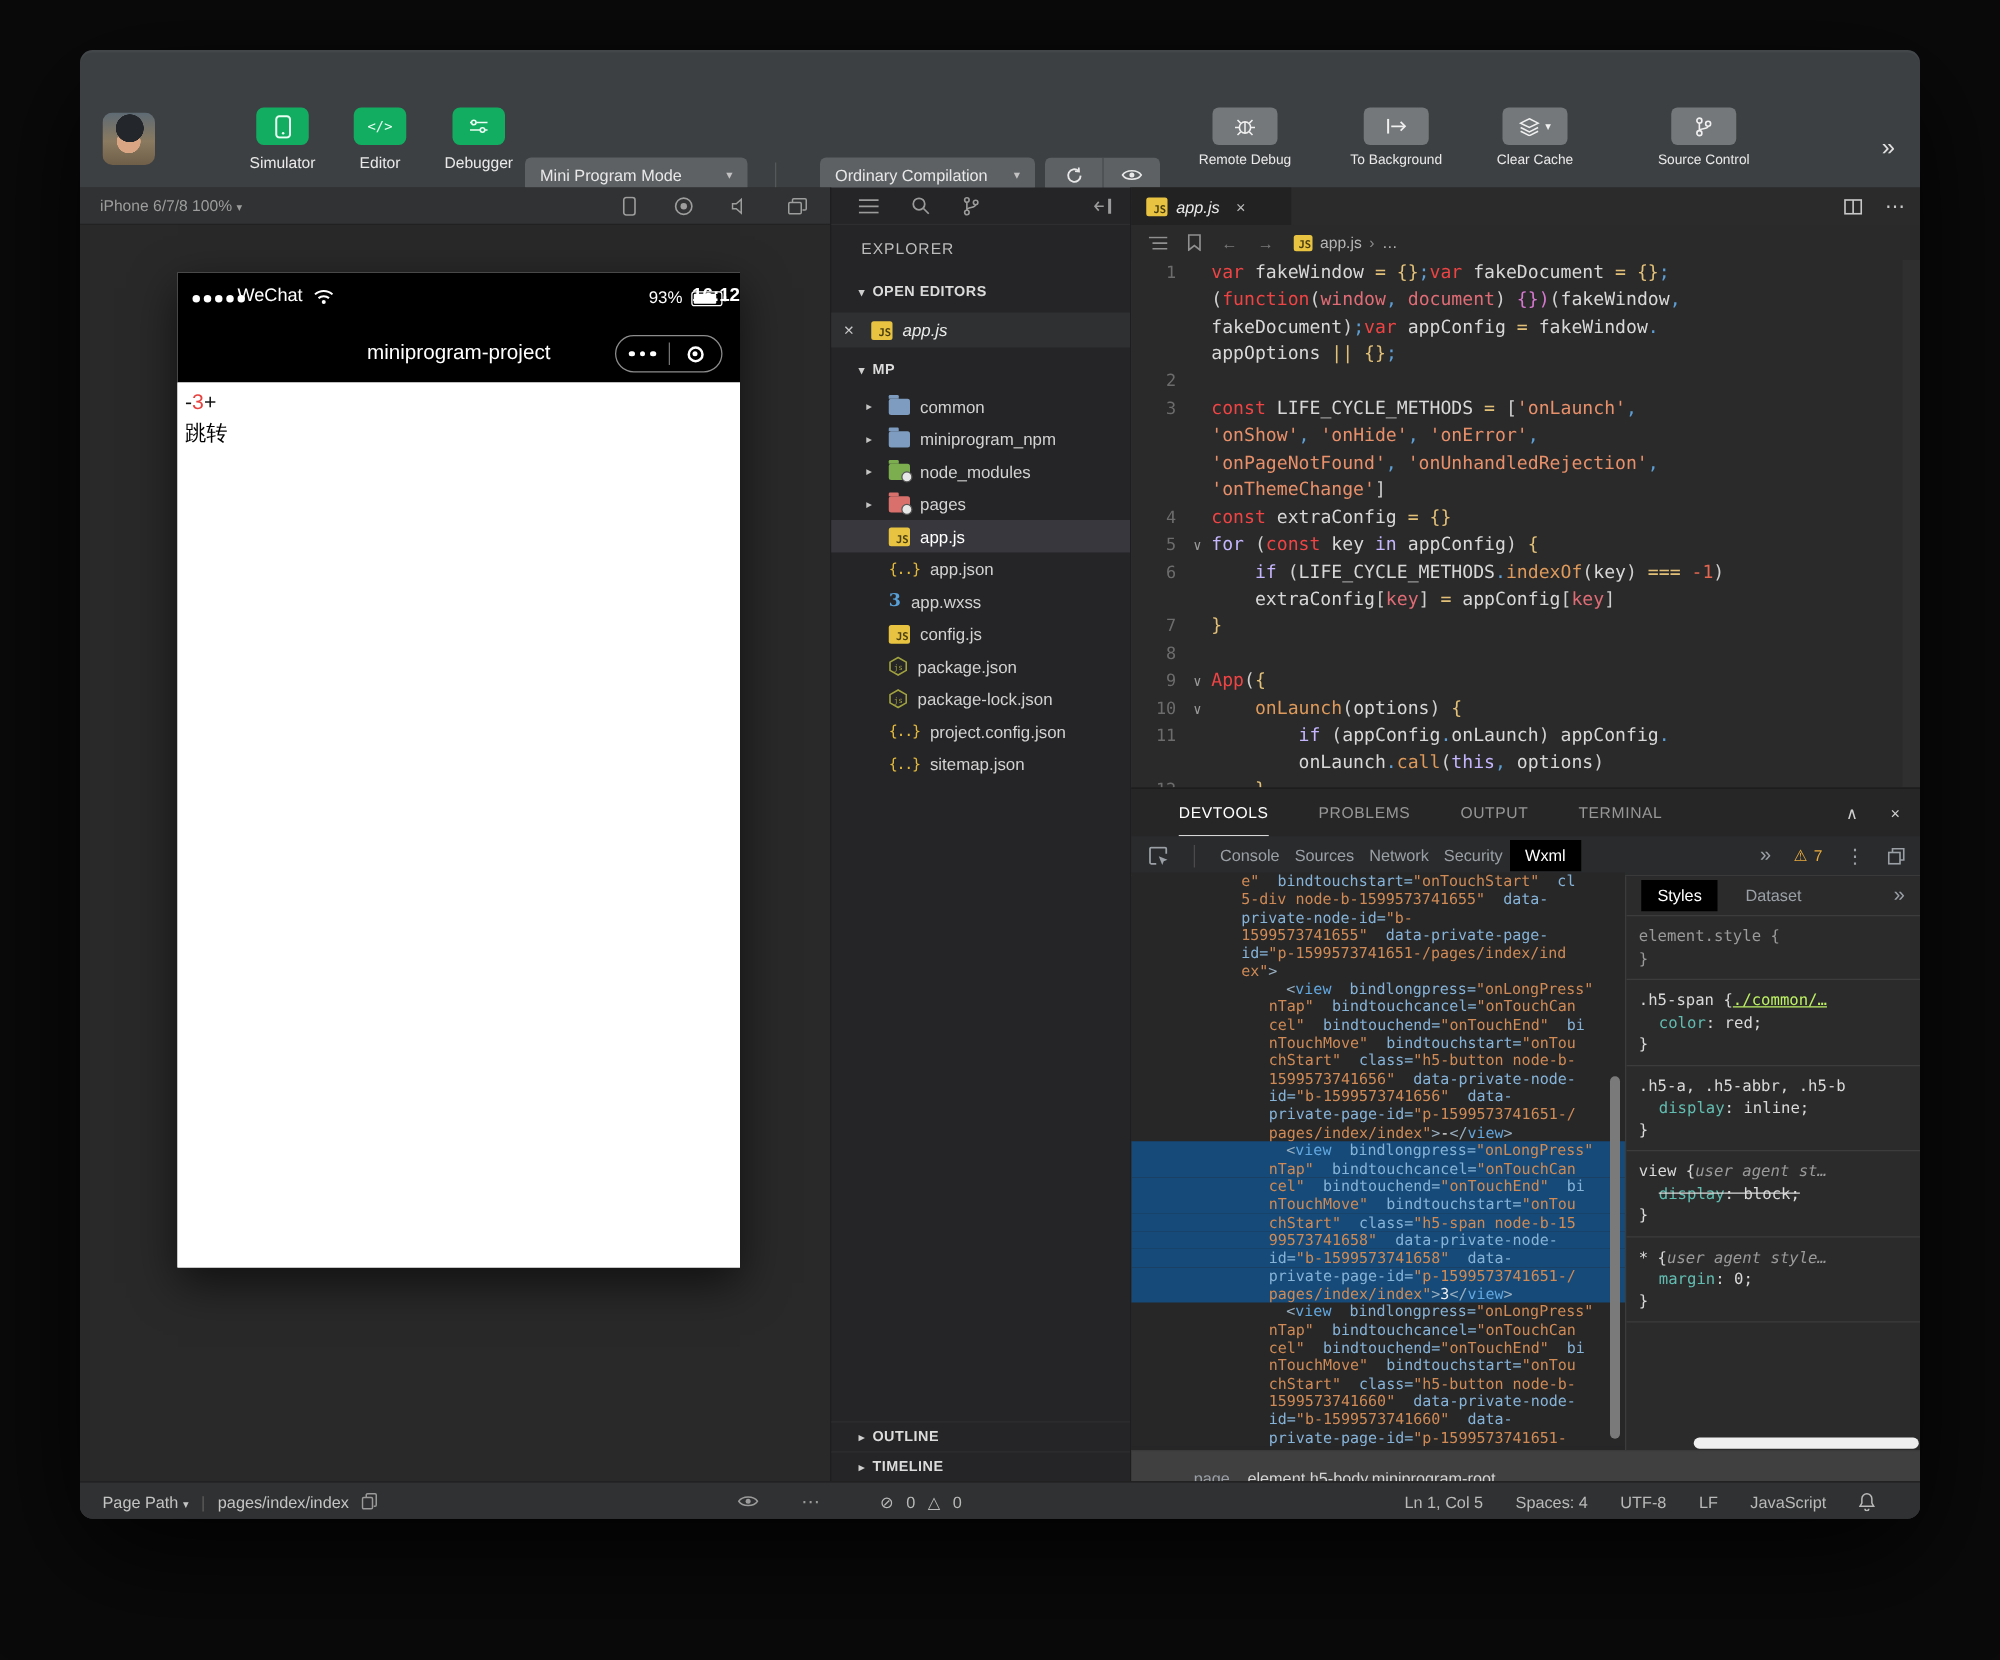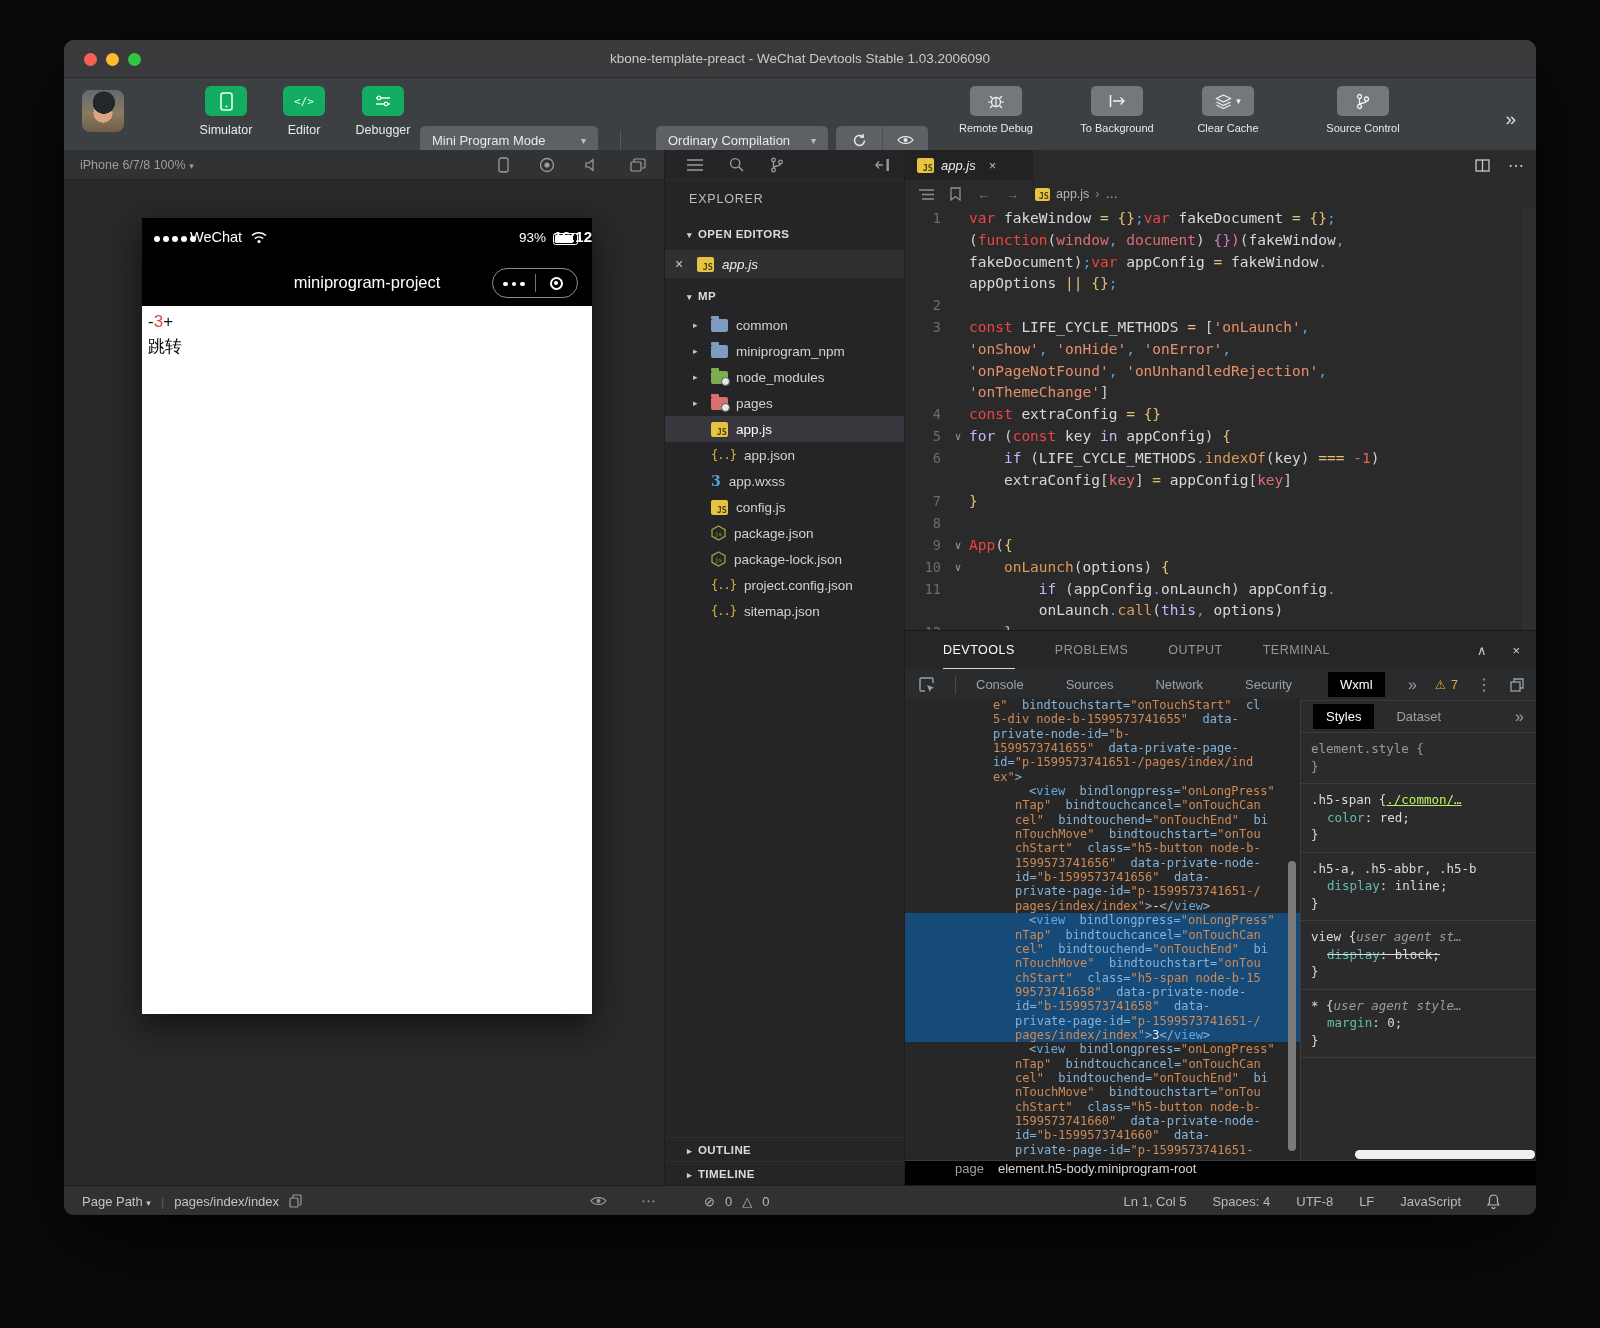--- a/index.html
+++ b/index.html
@@ -165,49 +165,41 @@
   .rule { padding:7px 10px 8px; border-bottom:1px solid #3c3c3d; font-family:"DejaVu Sans Mono",monospace;
     font-size:12.5px; line-height:17.5px; color:#d9d9d9; }
   .rule .dim { color:#9a9a9a; }
   .rule .origin { color:#9a9a9a; font-style:italic; }
   .rule .lnk { color:#bef264; text-decoration:underline; cursor:pointer; }
   .rule .prop { padding-left:16px; }
   .rule .pname { color:#62bdb0; }
   .rule .struck { text-decoration:line-through; }
   .st-hsbar { position:absolute; left:450px; top:519px; width:180px; height:9px; background:#efefef; border-radius:5px; }
 
-  .dt-crumb { position:absolute; left:0; top:529px; right:0; height:44px; background:#000000; border-top:1px solid #3a3a3b;
-    display:flex; gap:14px; padding-left:50px; font-size:13px; }
+  .dt-crumb { position:absolute; left:0; top:529px; right:0; height:44px; background:#404040; border-top:1px solid #3a3a3b;
+    display:flex; align-items:center; gap:14px; padding-left:50px; font-size:13px; }
   .dt-crumb .c1 { color:#9aa0a6; cursor:pointer; } .dt-crumb .c2 { color:#d5d5d5; cursor:pointer; }
 
   
   .statusbar { position:absolute; left:0; top:1145px; right:0; height:30px; background:#303132; border-top:1px solid #1d1d1e; }
   .sb-left { position:absolute; left:18px; top:0; height:30px; display:flex; align-items:center; gap:10px;
     color:#c4c4c4; font-size:13px; }
   .sb-left .sep { color:#5d5d5d; }
   .sb-mid { position:absolute; left:526px; top:0; height:30px; display:flex; gap:34px; align-items:center; color:#9b9b9b; }
   .sb-prob { position:absolute; left:640px; top:0; height:30px; display:flex; gap:10px; align-items:center;
     color:#b9b9b9; font-size:13px; }
   .sb-right { position:absolute; right:36px; top:0; height:30px; display:flex; gap:26px; align-items:center;
     color:#b9b9b9; font-size:13px; }
   svg { display:block; }
 </style>
 </head>
 <body>
 
 <div class="window">
 
-  <div class="titlebar">
-    <div class="traffic">
-      <span class="light l-red"></span>
-      <span class="light l-yellow"></span>
-      <span class="light l-green"></span>
-    </div>
-    <div class="win-title">kbone-template-preact - WeChat Devtools Stable 1.03.2006090</div>
-  </div>
 
   <div class="toolbar">
     <div class="avatar"></div>
 
     <div class="tb-primary" style="left:126px">
       <div class="chip">
           <svg width="13" height="19" viewBox="0 0 13 19">
             <rect x="1" y="1" width="11" height="17" rx="2.5" fill="none" stroke="#eafff3" stroke-width="1.6"></rect>
             <circle cx="6.5" cy="14.6" r="1" fill="#eafff3"></circle>
           </svg>
@@ -653,21 +645,21 @@
             </span>
           </div>
         <div class="dt-row2">
           <span class="dt-insp">
               <svg width="16" height="16" viewBox="0 0 16 16">
                 <path d="M6 14 H2 a1 1 0 0 1-1-1 V2 a1 1 0 0 1 1-1 h11 a1 1 0 0 1 1 1 v4" fill="none" stroke="#9aa0a6" stroke-width="1.4"></path>
                 <path d="M8 8 l7 2.8 -3 1.2 -1.2 3 Z" fill="#9aa0a6"></path>
               </svg>
             </span>
           <span class="dt-div"></span>
-          <span id="chrome-tabs" style="display:flex;gap:42px;align-items:center">
+          <span id="chrome-tabs" style="display:flex;gap:12px;align-items:center">
               <span class="dt-tab2">Console</span>
               <span class="dt-tab2">Sources</span>
               <span class="dt-tab2">Network</span>
               <span class="dt-tab2">Security</span>
               <span class="dt-tab2 act">Wxml</span>
             </span>
           <span class="dt-right">
             <span>»</span>
             <span class="warn7">
                 <span>⚠</span>

